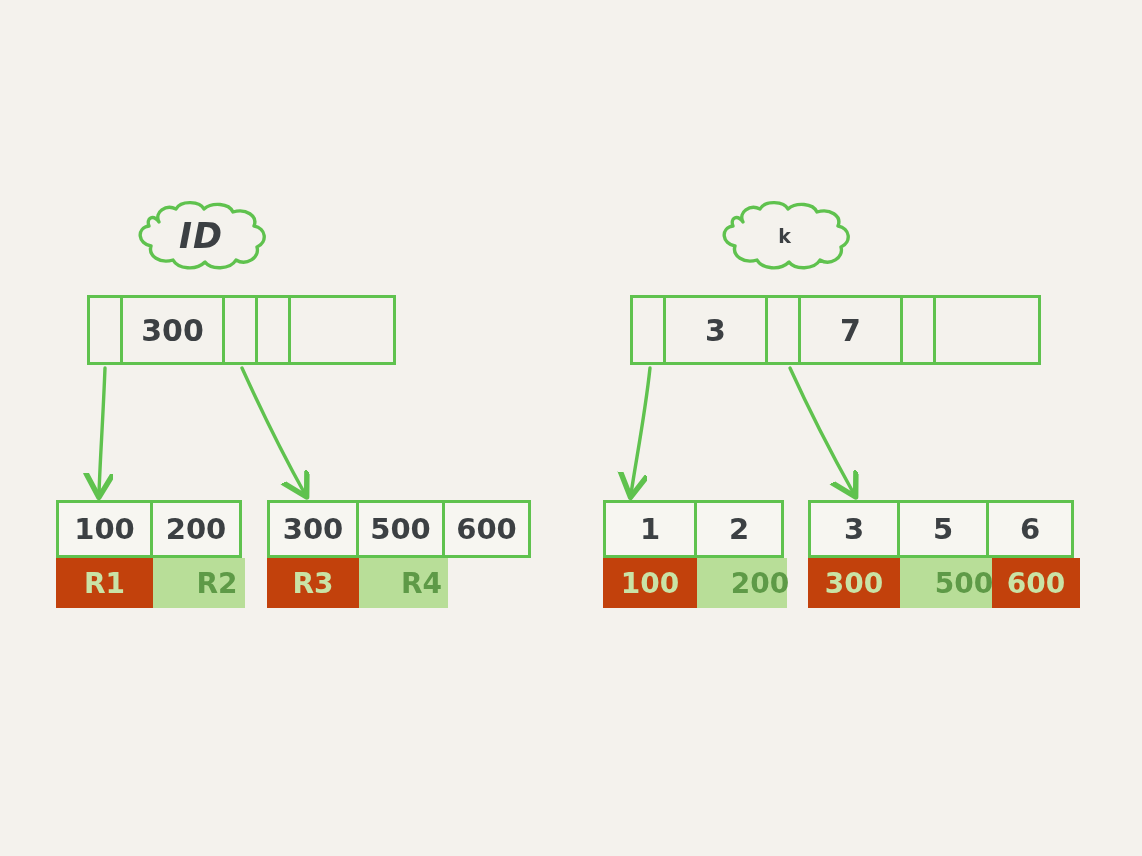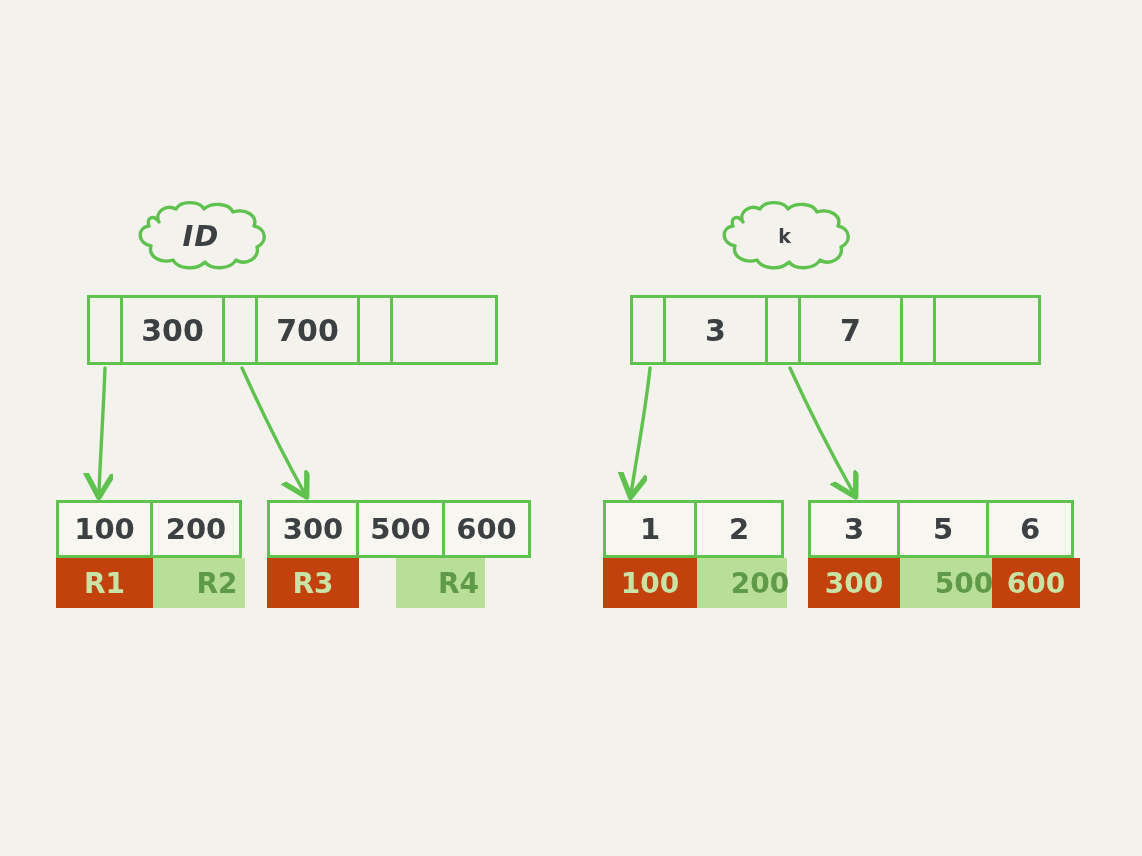--- a/index.html
+++ b/index.html
@@ -36,21 +36,21 @@
   .cloud svg { position: absolute; left: 0; top: 0; }
   .cloud .cloud-text {
     position: absolute;
     left: 0; top: 0;
     width: 150px;
     height: 72px;
     display: flex;
     align-items: center;
     justify-content: center;
     font-family: "DejaVu Sans", sans-serif;
-    font-size: 29px;
+    font-size: 35px;
     font-style: italic;
     font-weight: 600;
     color: #3C4043;
     letter-spacing: 1px;
   }
   .cloud.small .cloud-text { font-size: 19px; font-style: normal; }
 
   
   .node-row {
     position: absolute;
@@ -143,21 +143,20 @@
                C34,64 22,56 25,46 C12,44 10,28 23,26
                C20,18 27,14 33,22 Z" fill="none" stroke="#5FC24E" stroke-width="3.4" stroke-linejoin="round" stroke-linecap="round"></path>
     </svg>
     <div class="cloud-text">ID</div>
   </div>
 
   <div class="node-row" style="left:87px; top:295px;">
     <div class="node-cell ptr"></div>
     <div class="node-cell key">300</div>
     <div class="node-cell ptr"></div>
-    <div class="node-cell key">700</div>
     <div class="node-cell ptr"></div>
     <div class="node-cell tail"></div>
   </div>
 
   <div class="leaf" style="left:56px; top:500px;">
     <div class="leaf-keys">
       <div class="leaf-key" style="width:97px;">100</div>
       <div class="leaf-key" style="width:92px;">200</div>
     </div>
     <div class="leaf-bars">
@@ -167,21 +166,21 @@
   </div>
 
   <div class="leaf" style="left:267px; top:500px;">
     <div class="leaf-keys">
       <div class="leaf-key" style="width:92px;">300</div>
       <div class="leaf-key" style="width:89px;">500</div>
       <div class="leaf-key" style="width:89px;">600</div>
     </div>
     <div class="leaf-bars">
       <div class="leaf-bar dark" style="width:92px;text-align:right;">R3</div>
-      <div class="leaf-bar light" style="width:89px;margin-left:37px;">R4</div>
+      <div class="leaf-bar light" style="width:89px;">R4</div>
     </div>
   </div>
 
   <div class="cloud small" style="left:710px; top:200px;">
     <svg width="150" height="72" viewBox="0 0 150 72">
       <path d="M33,22 C28,12 40,4 50,9 C55,0 74,1 78,9
                C86,2 103,3 107,12 C120,8 132,16 128,26
                C140,28 142,42 131,47 C134,58 120,66 110,60
                C104,70 85,70 79,62 C70,71 52,69 47,60
                C34,64 22,56 25,46 C12,44 10,28 23,26

